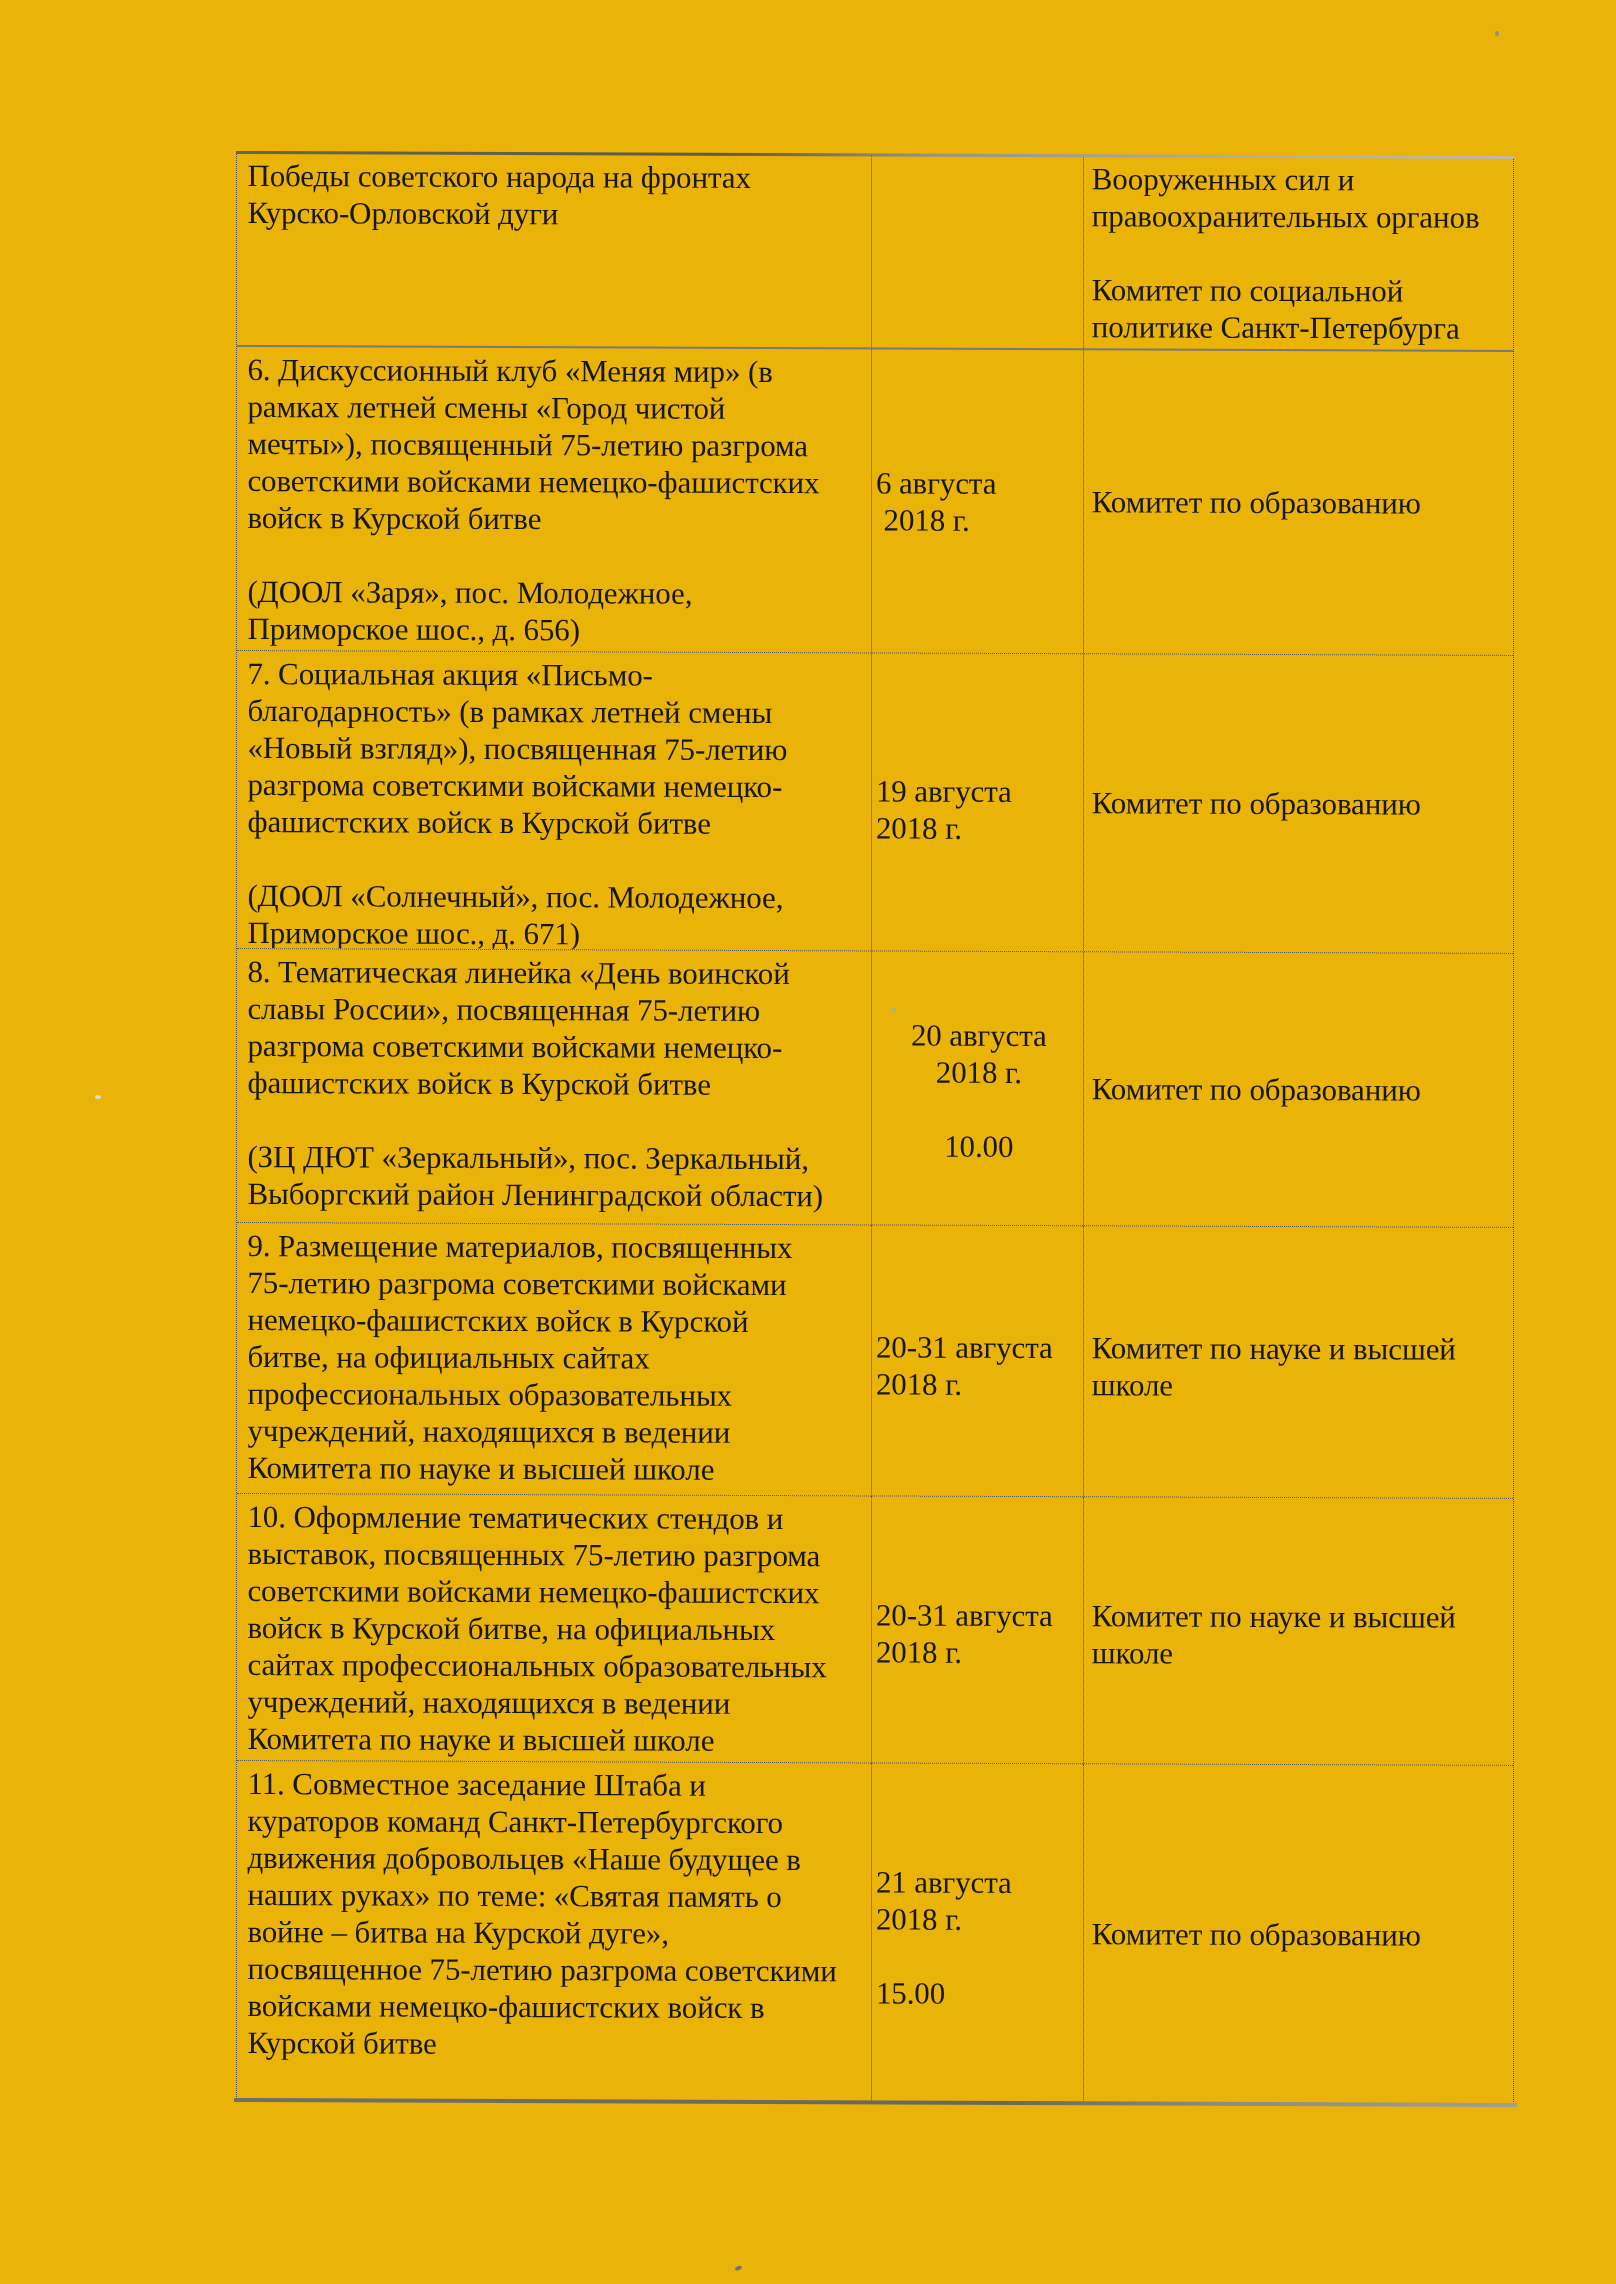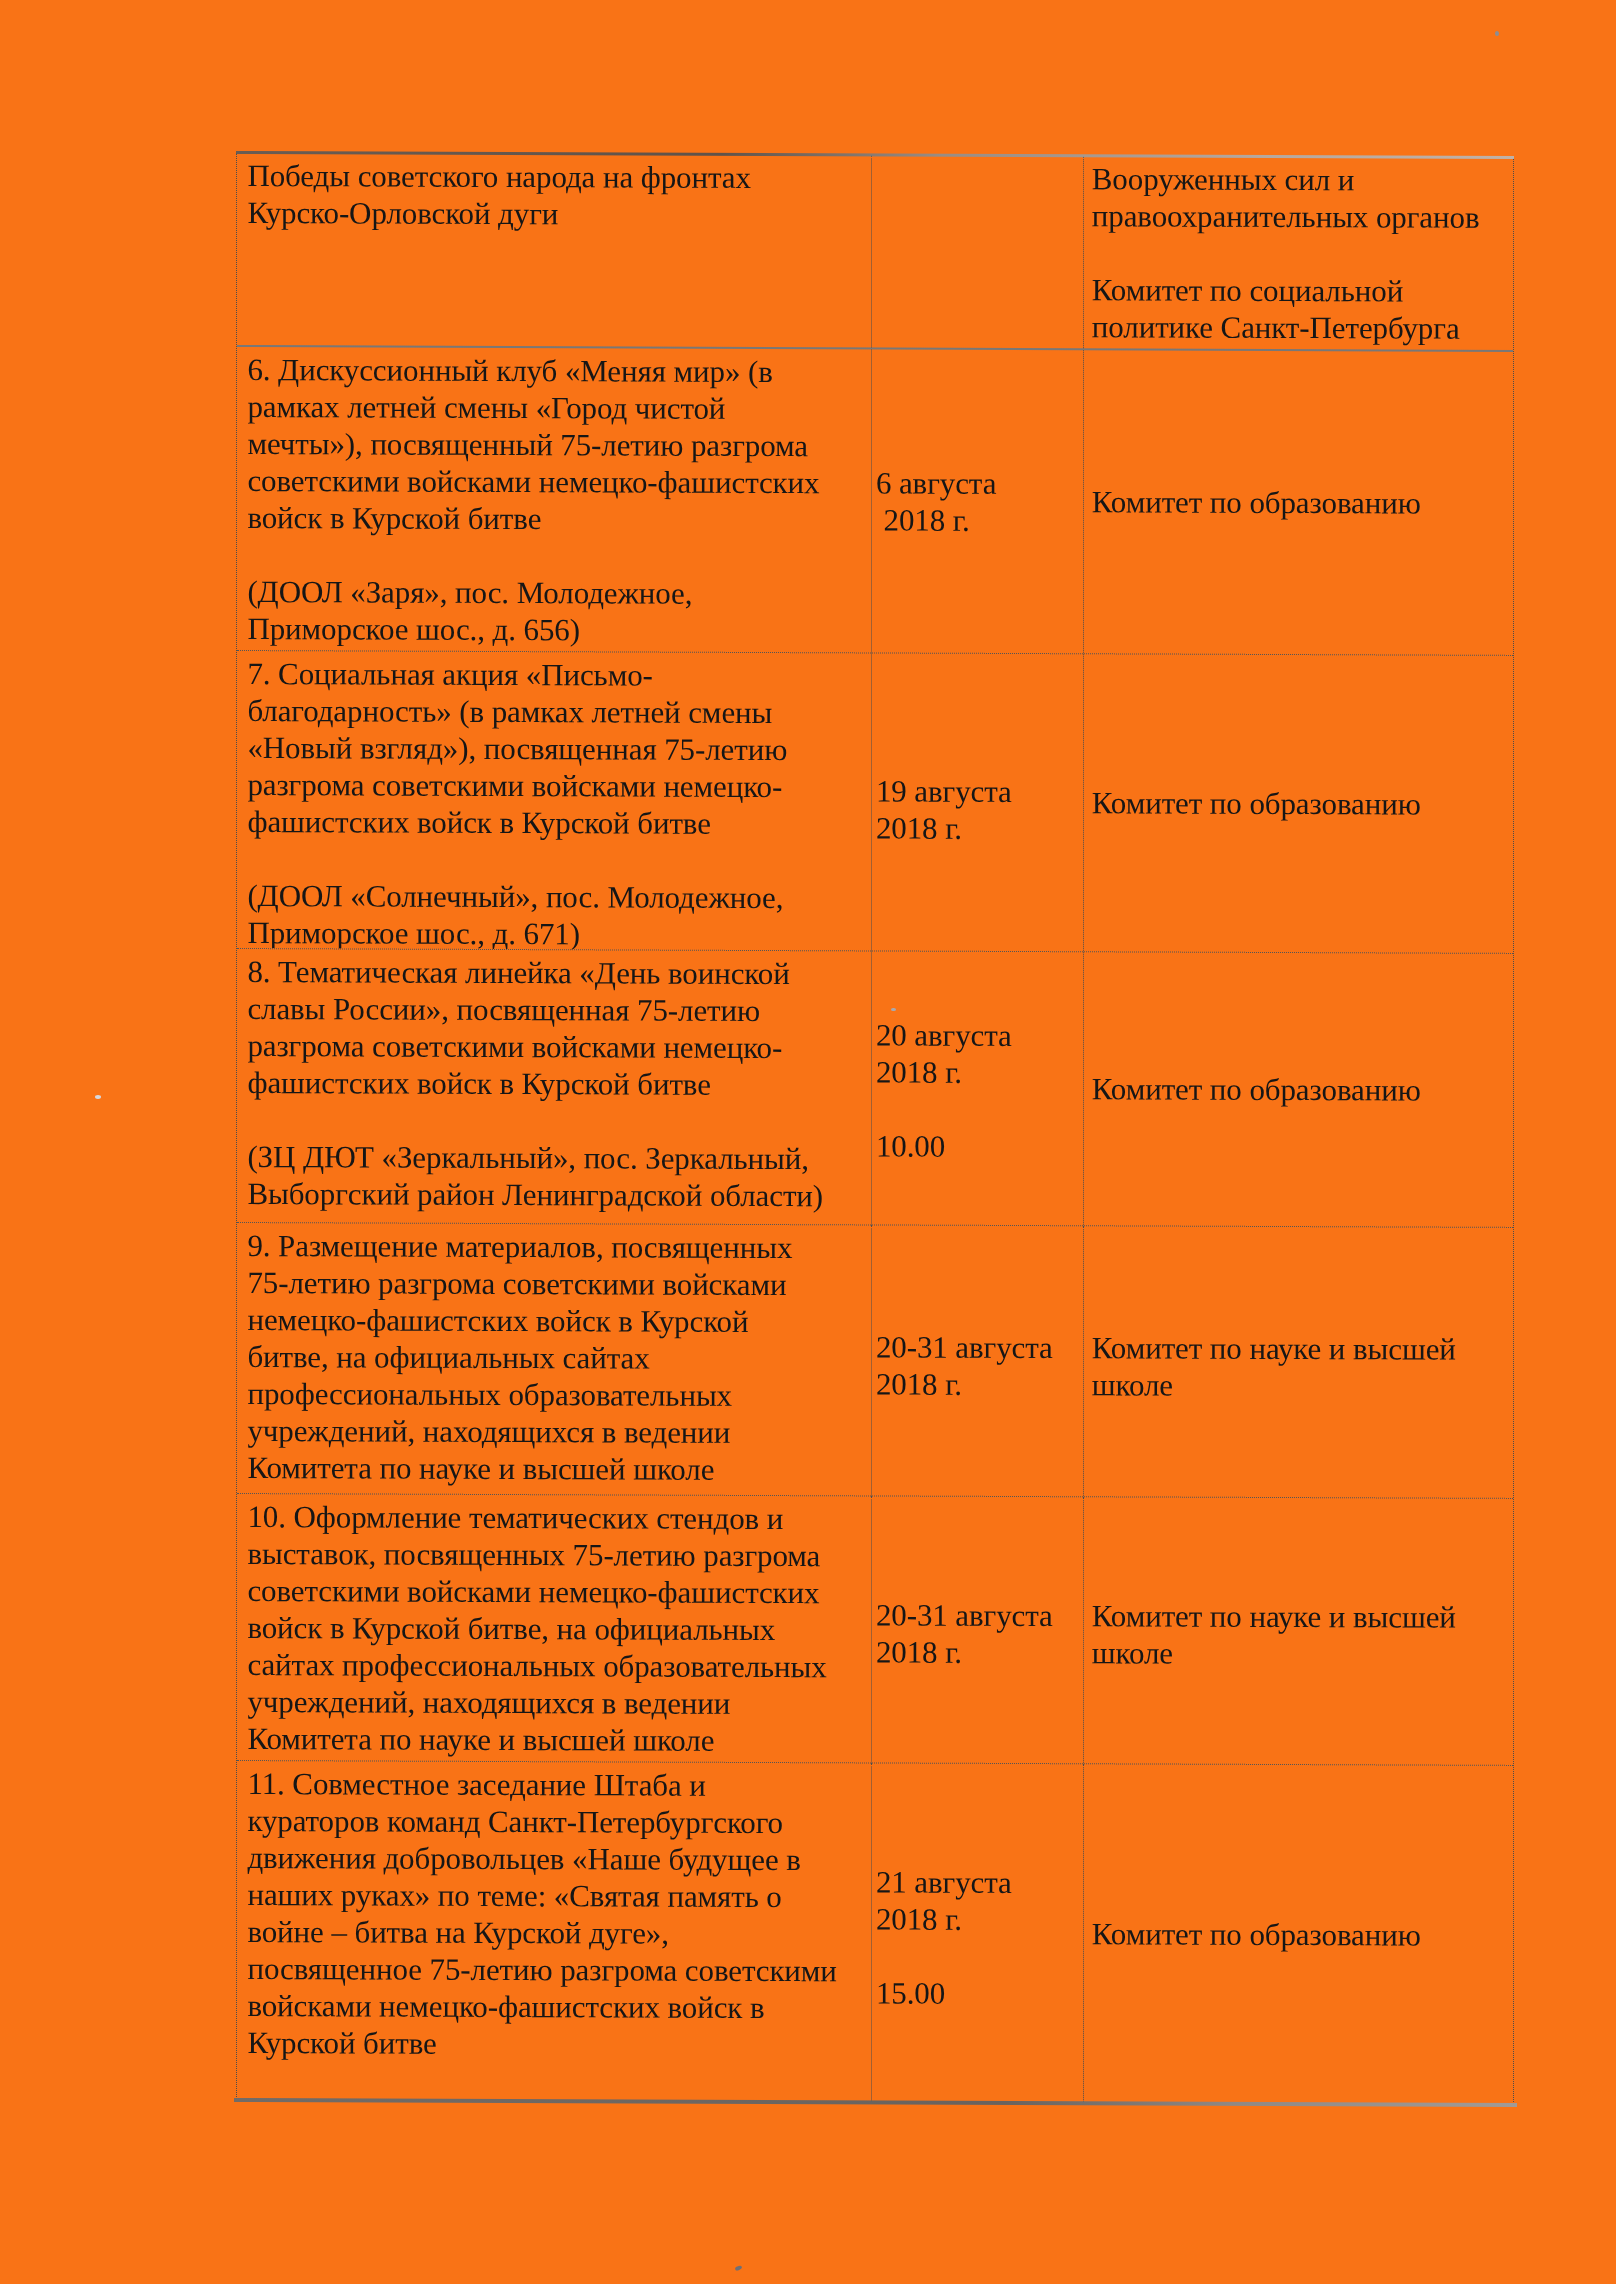--- a/index.html
+++ b/index.html
@@ -6,21 +6,21 @@
   body{
     width:1617px;height:2284px;
     background:#ffffff;
     position:relative;
     overflow:hidden;
     font-family:"Liberation Serif","DejaVu Serif",serif;
     color:#161616;
   }
   .page{
     position:absolute;inset:0;
-    background:#f97316;
+    background:#eab308;
   }
   .scan-table{
     position:absolute;
     left:236px;top:153px;
     width:1278px;height:1946px;
     transform:skewY(0.22deg);
     transform-origin:top left;
     border-left:1.3px dotted #4d4d4d;
     border-right:1.3px dotted #4d4d4d;
     box-sizing:border-box;
@@ -111,21 +111,21 @@
     </div>
 
     <div class="row" style="height:274px;">
       <div class="cell c-event">8. Тематическая линейка «День воинской
 славы России», посвященная 75-летию
 разгрома советскими войсками немецко-
 фашистских войск в Курской битве
 
 (ЗЦ ДЮТ «Зеркальный», пос. Зеркальный,
 Выборгский район Ленинградской области)</div>
-      <div class="cell c-date" style="padding-top:65px;">20 августа
+      <div class="cell c-date" style="padding-top:65px;text-align:center;">20 августа
 2018 г.
 
 10.00</div>
       <div class="cell c-resp v-center">Комитет по образованию</div>
     </div>
 
     <div class="row" style="height:271px;">
       <div class="cell c-event">9. Размещение материалов, посвященных
 75-летию разгрома советскими войсками
 немецко-фашистских войск в Курской

